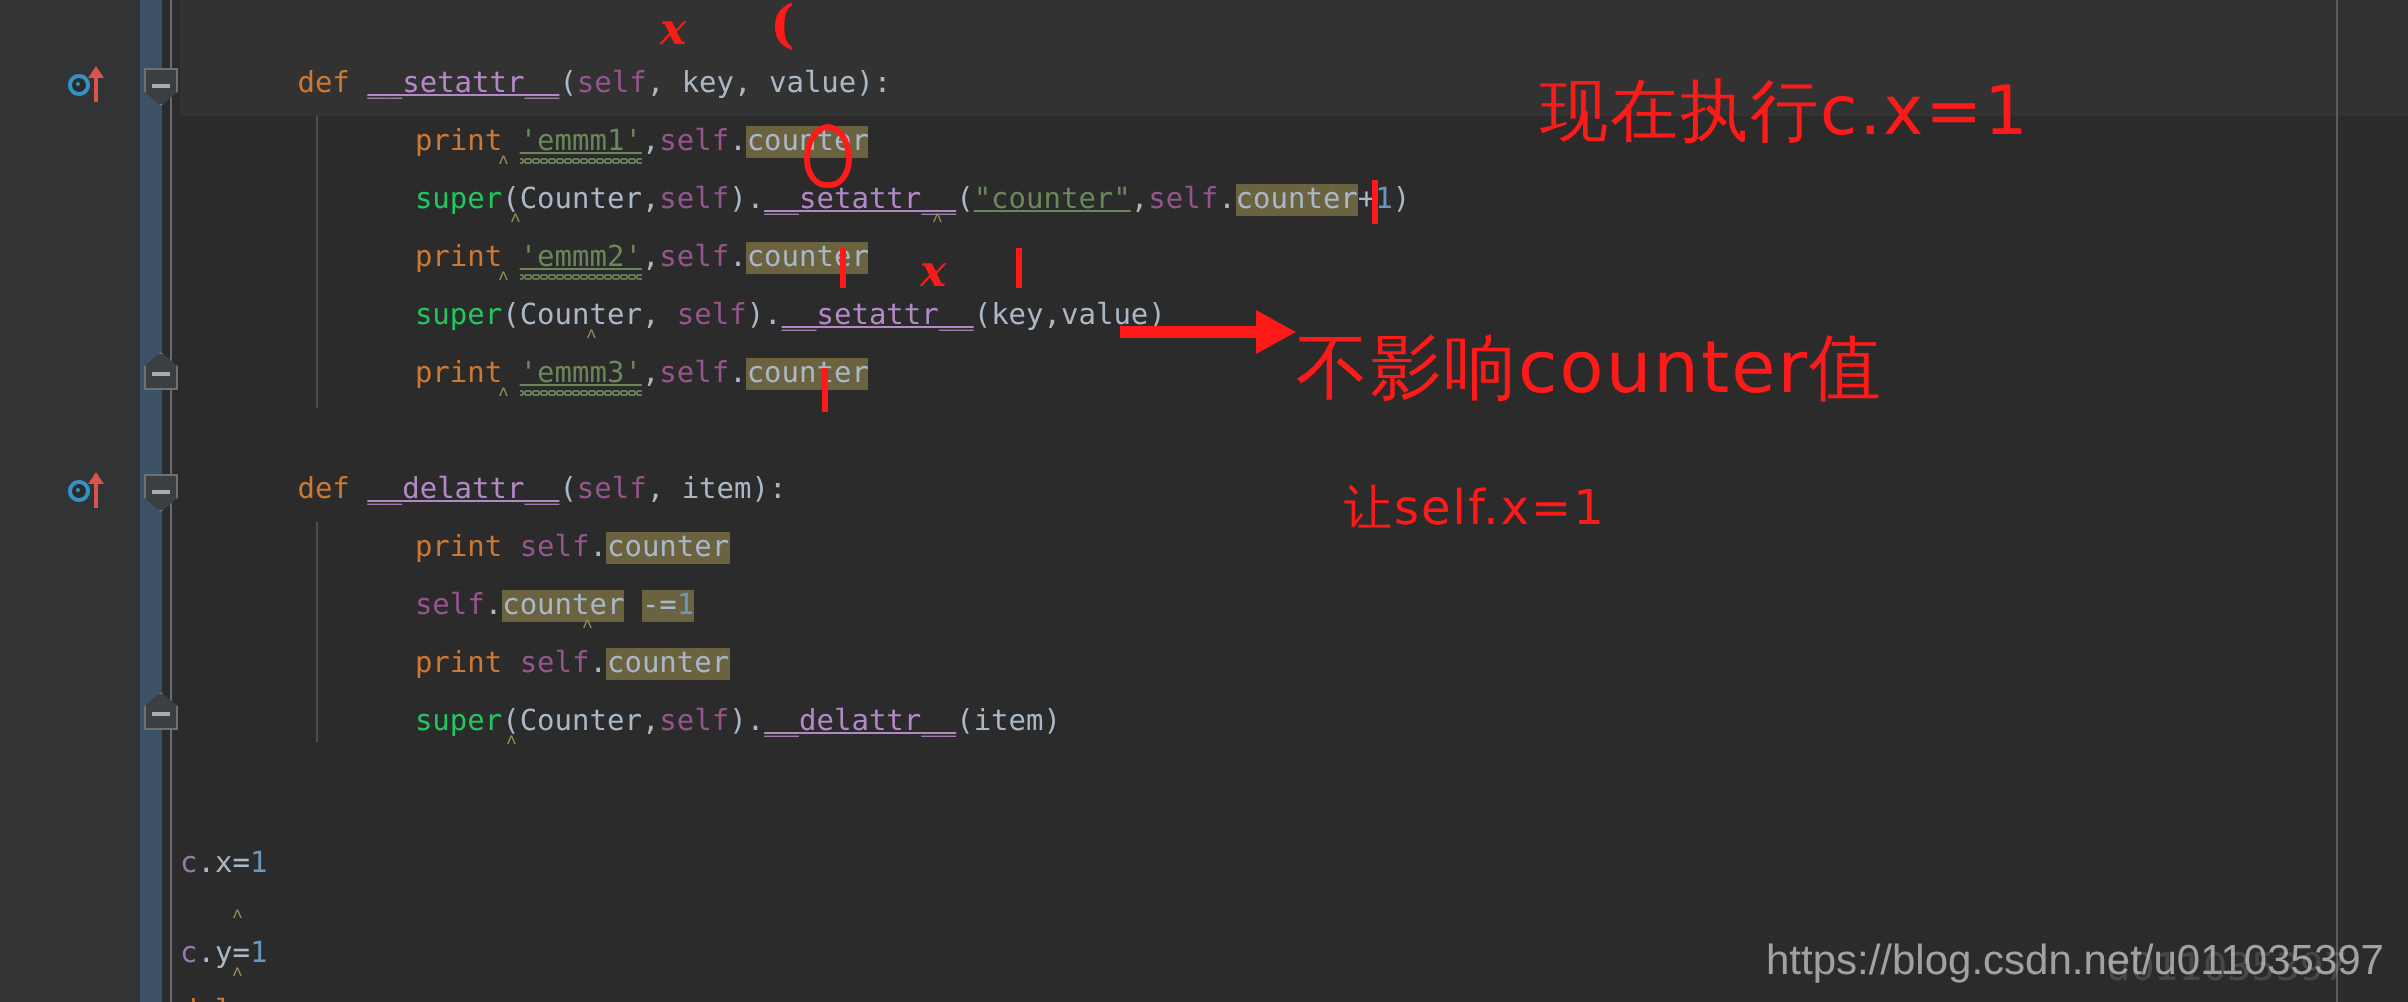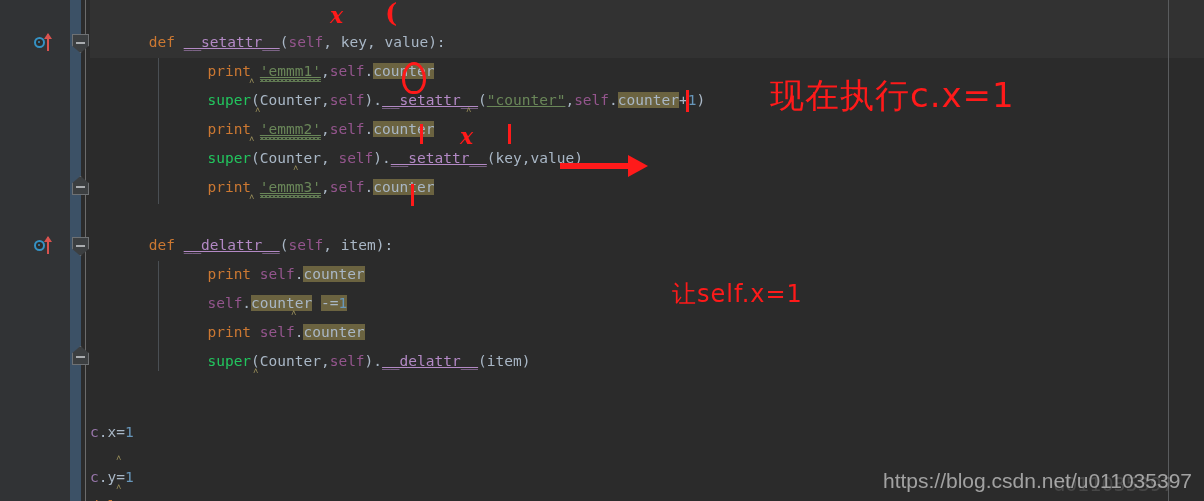--- a/index.html
+++ b/index.html
@@ -149,21 +149,20 @@
     position: absolute; font-size: 9px; color: #9a8f5a; line-height: 1;
   }
 
   
   .uline { border-bottom: 1px solid #7a7a5a; }
 
   
   .annot {
     position: absolute; color: #ff1a1a;
     font-family: "DejaVu Sans", "Liberation Sans", sans-serif;
-    margin-top: 40px;
   }
   .annot-cn { font-size: 34px; letter-spacing: 1px; white-space: nowrap; }
   .red-bar {
     position: absolute; background: #ff1a1a;
   }
   .red-x {
     position: absolute; color: #ff1a1a;
     font-family: "DejaVu Serif", "Liberation Serif", serif;
     font-size: 22px; font-style: italic; font-weight: 700;
     line-height: 1;
@@ -313,18 +312,19 @@
   <div class="red-bar" style="left:420px; top:124px; width:3px; height:20px"></div>
   <div class="red-x" style="left:460px; top:125px">x</div>
   <div class="red-bar" style="left:508px; top:124px; width:3px; height:20px"></div>
 
   <div class="red-bar" style="left:411px; top:184px; width:3px; height:22px"></div>
 
   <div class="red-arrow-shaft" style="left:560px; top:163px; width:70px"></div>
   <div class="red-arrow-head" style="left:628px; top:155px"></div>
 
   <div class="annot annot-cn" style="left:770px; top:33px">现在执行c.x=1</div>
+  <div class="annot annot-cn" style="left:648px; top:160px; font-size:36px">不影响counter值</div>
   <div class="annot annot-cn" style="left:672px; top:238px; font-size:24px">让self.x=1</div>
 
   <div class="watermark-ghost">u011035397</div>
   <div class="watermark">https://blog.csdn.net/u011035397</div>
 
 </div>
 
 </body></html>

